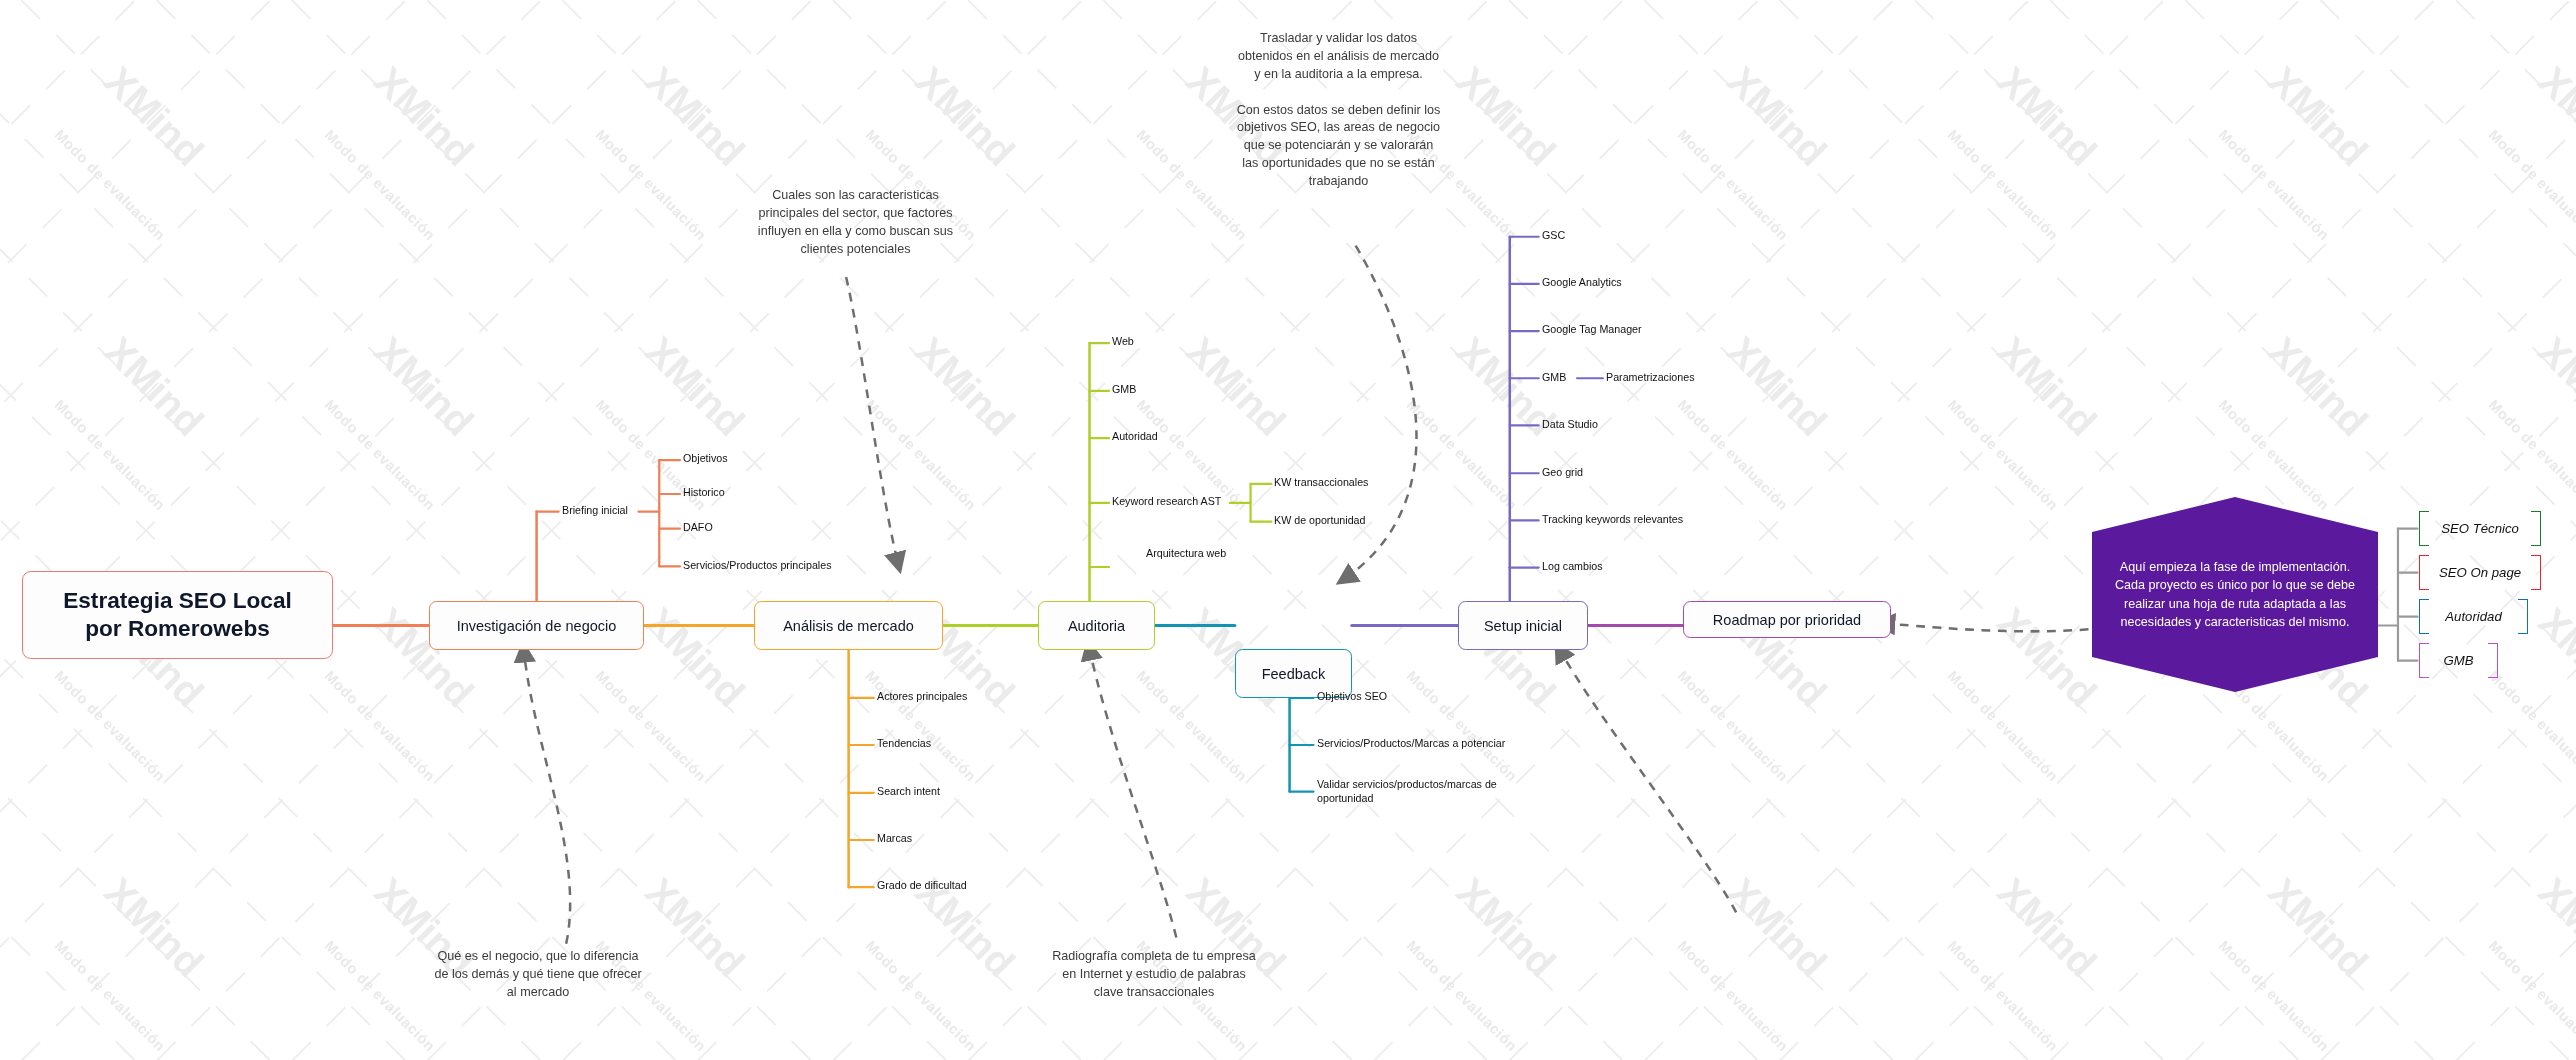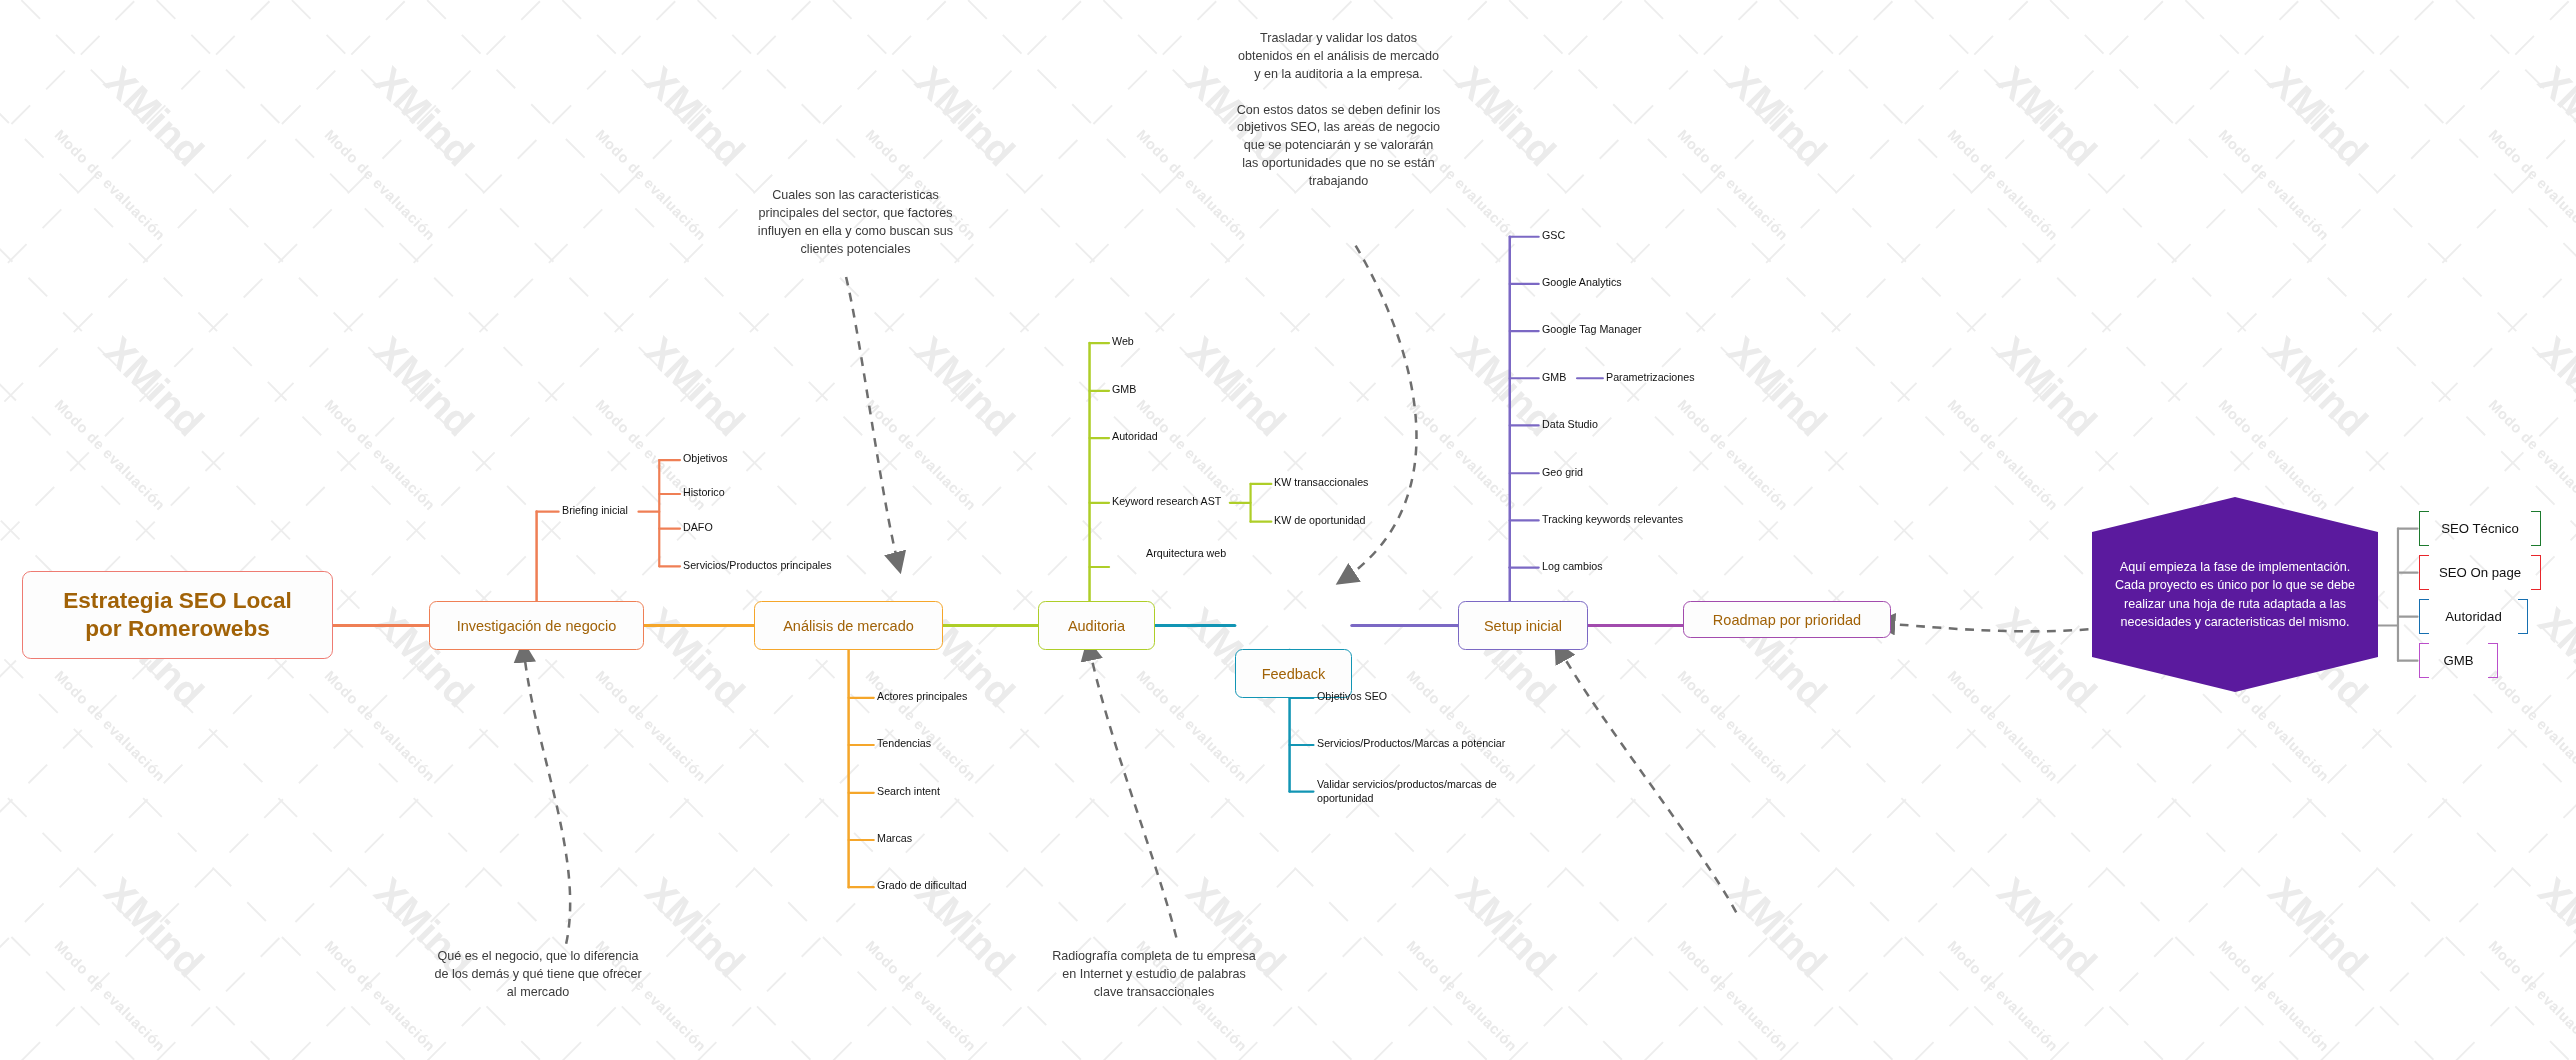--- a/index.html
+++ b/index.html
@@ -46,21 +46,21 @@
   #edges{z-index:1;}
   #rels{z-index:2;}
 
   
   .node{
     position:absolute;
     box-sizing:border-box;
     background:#fdfdfd;
     display:flex;align-items:center;justify-content:center;
     text-align:center;
-    color:#a16207;
+    color:#0f172a;
     z-index:3;
   }
   .root{
     border:1.9px solid #ee7b72;
     border-radius:8.8px;
     font-size:22.6px;
     font-weight:700;
     line-height:1.22;
     padding:6.3px 8.8px;
   }
@@ -120,21 +120,21 @@
     display:flex;align-items:center;justify-content:center;
     font-size:13.2px;
     color:#111111;
     box-sizing:border-box;
   }
   .bracket .bk{
     position:absolute;top:0;bottom:0;width:8.8px;
   }
   .bracket .bk.l{left:0;border-left:1.9px solid currentColor;border-top:1.9px solid currentColor;border-bottom:1.9px solid currentColor;}
   .bracket .bk.r{right:0;border-right:1.9px solid currentColor;border-top:1.9px solid currentColor;border-bottom:1.9px solid currentColor;}
-  .bracket .bl{position:relative;z-index:1;color:#111;}
+  .bracket .bl{position:relative;z-index:1;color:#111;font-style:italic;}
 </style>
 </head>
 <body>
 
 <div id="stage">
 
   <div id="wm">
       <svg width="2576" height="1061" style="position: absolute; left: 0px; top: 0px;" viewBox="0 0 4095 1686">
         <line x1="-1686" y1="0" x2="0" y2="1686" stroke="#ededed" stroke-width="3" stroke-dasharray="42 36"></line>
         <line x1="-1686" y1="1686" x2="0" y2="0" stroke="#ededed" stroke-width="3" stroke-dasharray="42 36"></line>

